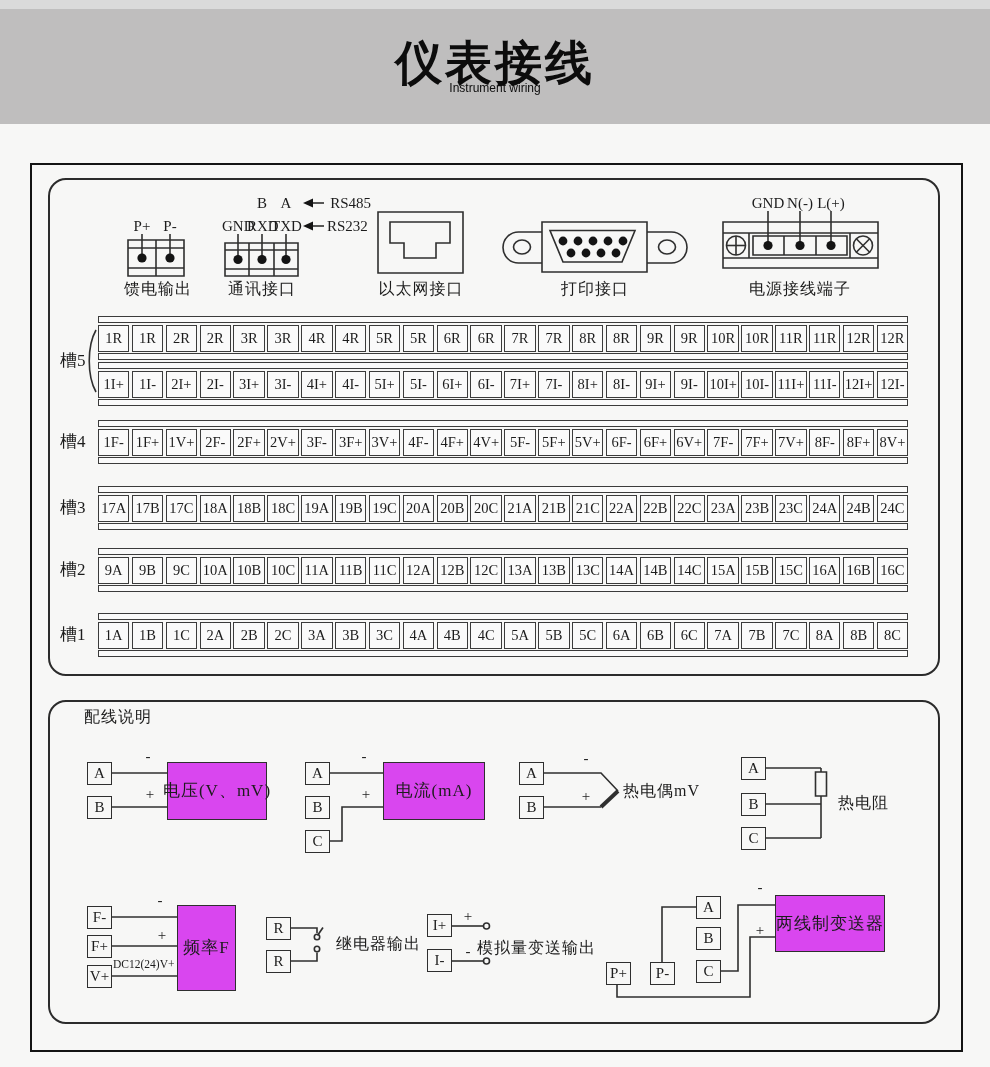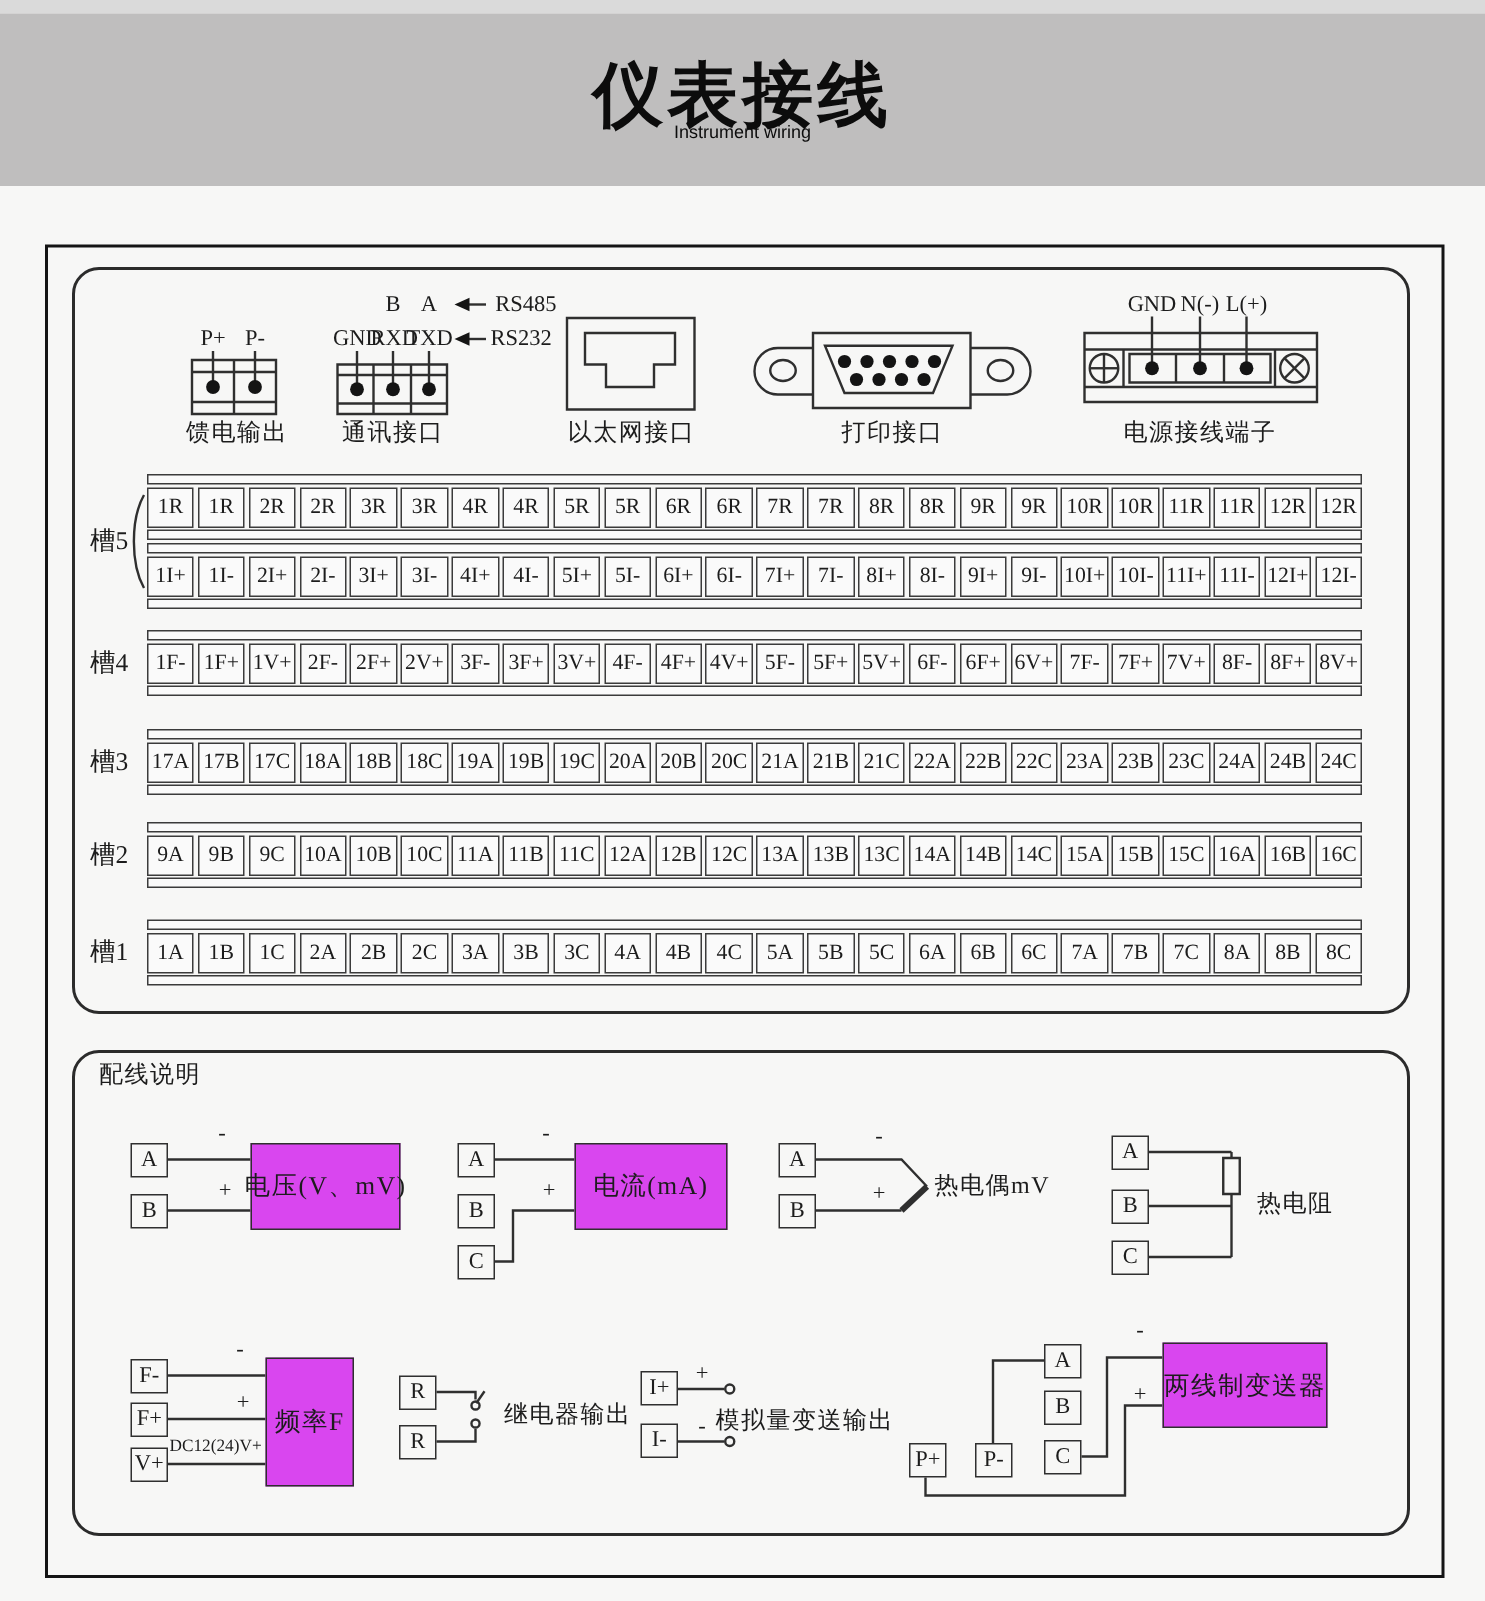--- a/index.html
+++ b/index.html
@@ -388,21 +388,21 @@
     </div>
     <div class="rail"></div>
   </div>
 
 <div class="abs slotlbl" style="left:60px;top:352px">槽5</div>
 <div class="abs slotlbl" style="left:60px;top:433px">槽4</div>
 <div class="abs slotlbl" style="left:60px;top:499px">槽3</div>
 <div class="abs slotlbl" style="left:60px;top:561px">槽2</div>
 <div class="abs slotlbl" style="left:60px;top:626px">槽1</div>
 
-<div class="abs caption" style="left:66px;top:709px;text-align:left">配线说明</div>
+<div class="abs caption" style="left:84px;top:709px;text-align:left">配线说明</div>
 
 <div class="abs tbox" style="left:87px;top:762px">A</div>
 <div class="abs tbox" style="left:87px;top:796px">B</div>
 <div class="abs sign" style="left:140px;top:749px">-</div>
 <div class="abs sign" style="left:142px;top:787px">+</div>
 <div class="abs bigbox" style="left:167px;top:762px;width:98px;height:56px">电压(V、mV)</div>
 
 <div class="abs tbox" style="left:305px;top:762px">A</div>
 <div class="abs tbox" style="left:305px;top:796px">B</div>
 <div class="abs tbox" style="left:305px;top:830px">C</div>

